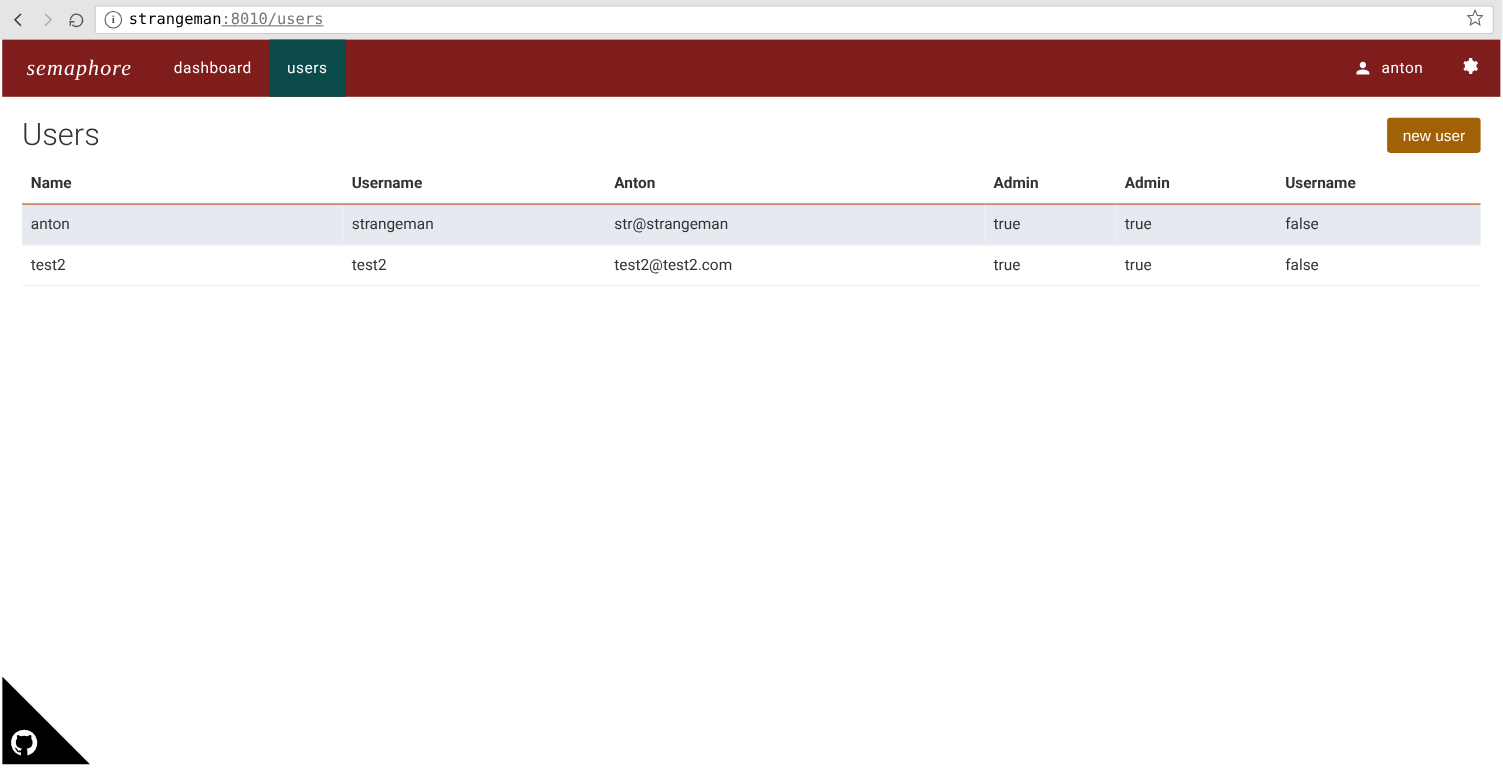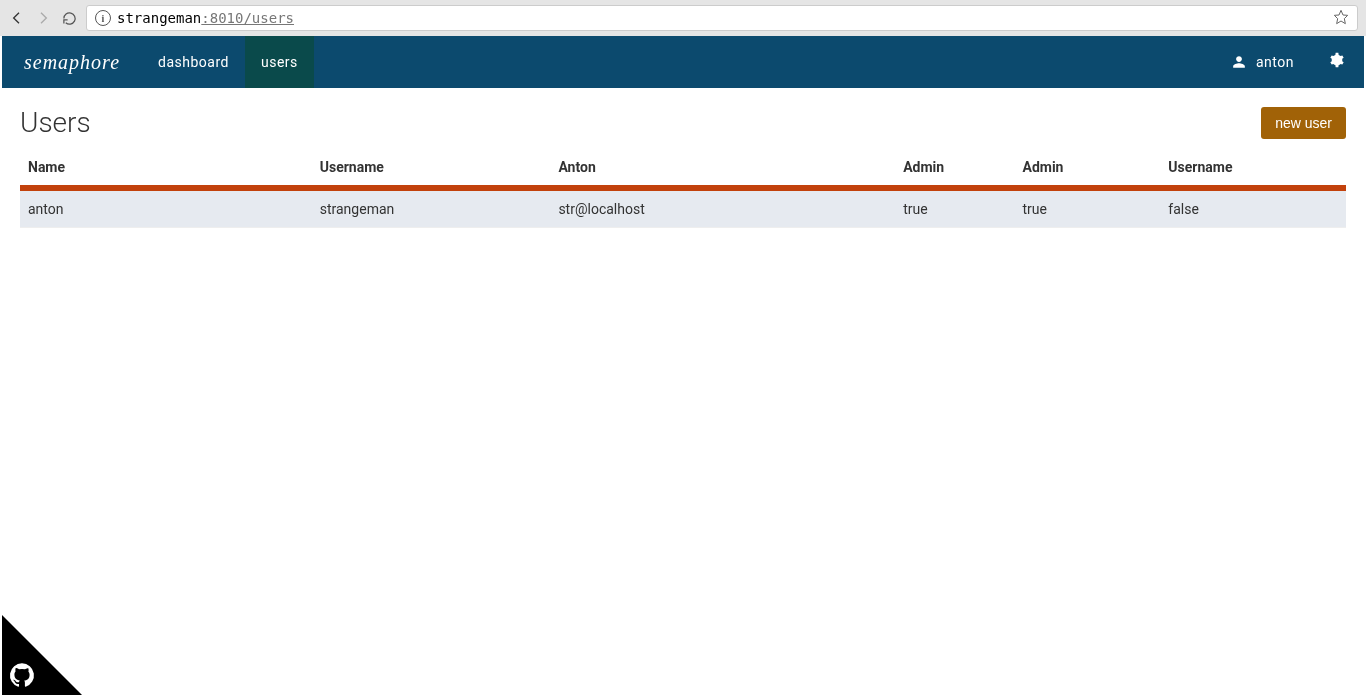--- a/index.html
+++ b/index.html
@@ -13,38 +13,38 @@
     .reload-btn { width: 18px; height: 18px; display: inline-flex; align-items: center; justify-content: center; cursor: pointer; }
     .reload-btn svg { width: 15px; height: 15px; stroke: #555; }
     .url-bar { flex: 1; height: 26px; background: #fff; border: 1px solid #ccc; border-radius: 3px; display: flex; align-items: center; padding: 0 8px; font-size: 14px; font-family: monospace, monospace; position: relative; }
     .url-info-icon { width: 16px; height: 16px; display: inline-flex; align-items: center; justify-content: center; border: 1px solid #555; border-radius: 50%; font-size: 10px; font-weight: bold; margin-right: 6px; color: #555; font-family: serif; }
     .url-text { color: #000; }
     .url-text .grey { color: #777; text-decoration: underline; }
     .url-star { position: absolute; right: 8px; color: #666; }
     .url-star svg { width: 16px; height: 16px; }
 
     
-    .navbar { height: 52px; background: #0c4a6e; display: flex; align-items: center; color: #fff; margin: 0 2px; }
+    .navbar { height: 52px; background: #7f1d1d; display: flex; align-items: center; color: #fff; margin: 0 2px; }
     .brand { font-style: italic; font-family: Georgia, serif; font-size: 20px; font-weight: 500; padding: 0 22px; letter-spacing: 1px; }
     .nav-link { height: 52px; display: flex; align-items: center; padding: 12px 16px; font-size: 14px; letter-spacing: 0.5px; cursor: pointer; }
     .nav-link.active { background: #0a4a4b; }
     .nav-spacer { flex: 1; }
     .user-menu { display: flex; align-items: center; gap: 10px; padding: 0 14px; cursor: pointer; font-size: 14px; letter-spacing: 0.5px; }
     .user-menu svg { width: 14px; height: 14px; fill: #fff; }
     .gear-btn { padding: 0 20px; cursor: pointer; }
     .gear-btn svg { width: 16px; height: 16px; fill: #fff; }
 
     
     .content { padding: 18px 18px 0 18px; margin: 0 2px; }
     .page-header { display: flex; align-items: center; margin-bottom: 10px; }
     .page-title { font-size: 28px; font-weight: 300; color: #333; }
     .btn-new { margin-left: auto; background: #a16207; color: #fff; border: none; padding: 8px 14px; font-size: 14px; border-radius: 3px; cursor: pointer; }
 
     table.users { width: 100%; border-collapse: collapse; font-size: 14px; color: #333; }
-    table.users th { text-align: left; font-weight: 700; padding: 10px 8px; border-bottom: 6px solid #c2410c; }
+    table.users th { text-align: left; font-weight: 700; padding: 10px 8px; border-bottom: 1px solid #c2410c; }
     table.users td { padding: 10px 8px; border-bottom: 1px solid #eee; }
     table.users tbody tr.hovered { background: #e6eaf0; }
 
     
     .gh-corner { position: absolute; left: 2px; bottom: 0; }
     .gh-corner svg { width: 80px; height: 80px; }
   </style>
 </head>
 <body>
 
@@ -118,21 +118,29 @@
         <th>Anton</th>
         <th>Admin</th>
         <th>Admin</th>
         <th>Username</th>
       </tr>
     </thead>
     <tbody id="users-body">
     <tr class="hovered">
           <td>anton</td>
           <td>strangeman</td>
-          <td>str@localhost</td>
+          <td>str@strangeman</td>
+          <td>true</td>
+          <td>true</td>
+          <td>false</td>
+        </tr>
+        <tr>
+          <td>test2</td>
+          <td>test2</td>
+          <td>test2@test2.com</td>
           <td>true</td>
           <td>true</td>
           <td>false</td>
         </tr>
       </tbody>
   </table>
 </div>
 
 <div class="gh-corner">
   <svg viewBox="0 0 80 80">

